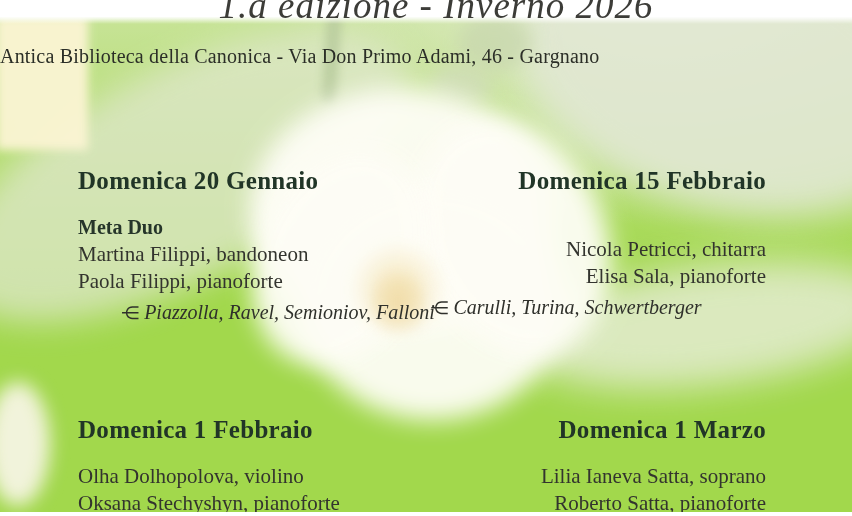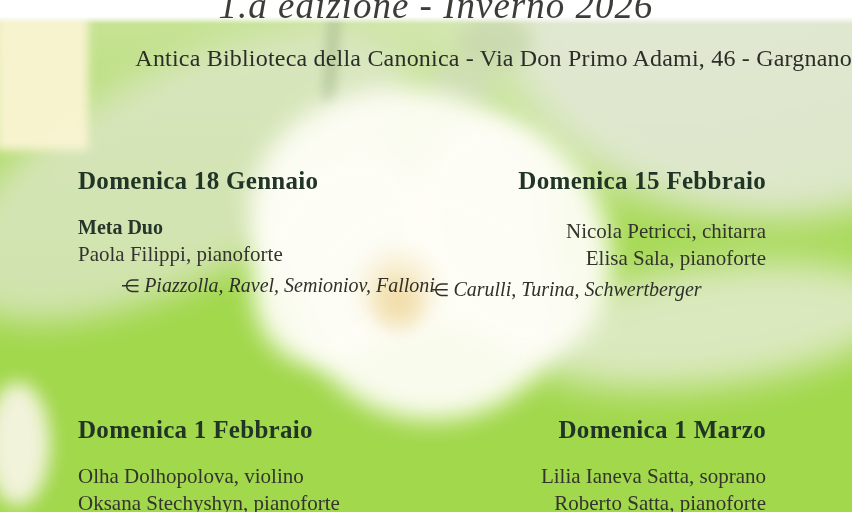--- a/index.html
+++ b/index.html
@@ -50,22 +50,22 @@
 
   
   .txt{position:absolute;z-index:5;}
   .title-script{
     top:-16px;left:0;right:0;text-align:center;
     font-style:italic;font-size:37px;letter-spacing:1px;
     color:#3c3c38;transform:translateX(10px);
     white-space:nowrap;
   }
   .venue-line{
-    top:45px;left:0;right:0;text-align:right;
-    font-size:24px;letter-spacing:.2px;color:#2b2e27;
+    top:45px;left:0;right:0;text-align:left;
+    font-size:20px;letter-spacing:.2px;color:#2b2e27;
     white-space:nowrap;
   }
   .event{width:400px;}
   .event .date{
     font-weight:700;font-size:25px;letter-spacing:.3px;
     color:#213527;line-height:32px;
   }
   .event .ensemble{
     font-weight:700;font-size:20px;color:#26352a;line-height:27px;margin-top:17px;
   }
@@ -73,21 +73,21 @@
     font-size:21px;color:#33342e;line-height:27px;
   }
   .event .program{
     font-style:italic;font-size:20px;color:#2f302b;line-height:28px;margin-top:3px;text-align:center;
   }
   .event .program .marker{font-style:normal;font-size:18px;margin-right:5px;color:#2f302b;}
   .ev-left{left:78px;text-align:left;}
   .ev-right{right:86px;text-align:right;}
   .ev-row1{top:165px;}
   .ev-row2{top:367px;margin-top:47px;}
-  .gap-lg{margin-top:21px;}
+  .gap-lg{margin-top:39px;}
   .gap-md{margin-top:17px;}
 </style>
 </head>
 <body>
 
 <div class="poster">
 
   <div class="bg bg-wash-topright"></div>
   <div class="bg bg-wash-top"></div>
   <div class="bg bg-leaf-1"></div>
@@ -105,22 +105,23 @@
   <div class="bg petal petal-4"></div>
   <div class="bg stamen stamen-1"></div>
   <div class="bg stamen stamen-2"></div>
   <div class="bg bg-veil"></div>
   <div class="bg bg-top-white"></div>
 
   <div class="txt title-script">1.a edizione - Inverno 2026</div>
   <div class="txt venue-line">Antica Biblioteca della Canonica - Via Don Primo Adami, 46 - Gargnano</div>
 
   <div class="txt event ev-left ev-row1">
-    <div class="date">Domenica 18 Gennaio</div>
+    <div class="date">Domenica 20 Gennaio</div>
     <div class="ensemble">Meta Duo</div>
+    <div class="performer">Martina Filippi, bandoneon</div>
     <div class="performer">Paola Filippi, pianoforte</div>
     <div class="program"><span class="marker">⋲</span><span>Piazzolla, Ravel, Semioniov, Falloni</span></div>
   </div>
 
   <div class="txt event ev-right ev-row1">
     <div class="date">Domenica 15 Febbraio</div>
     <div class="performer gap-lg">Nicola Petricci, chitarra</div>
     <div class="performer">Elisa Sala, pianoforte</div>
     <div class="program"><span class="marker">⋲</span><span>Carulli, Turina, Schwertberger</span></div>
   </div>

